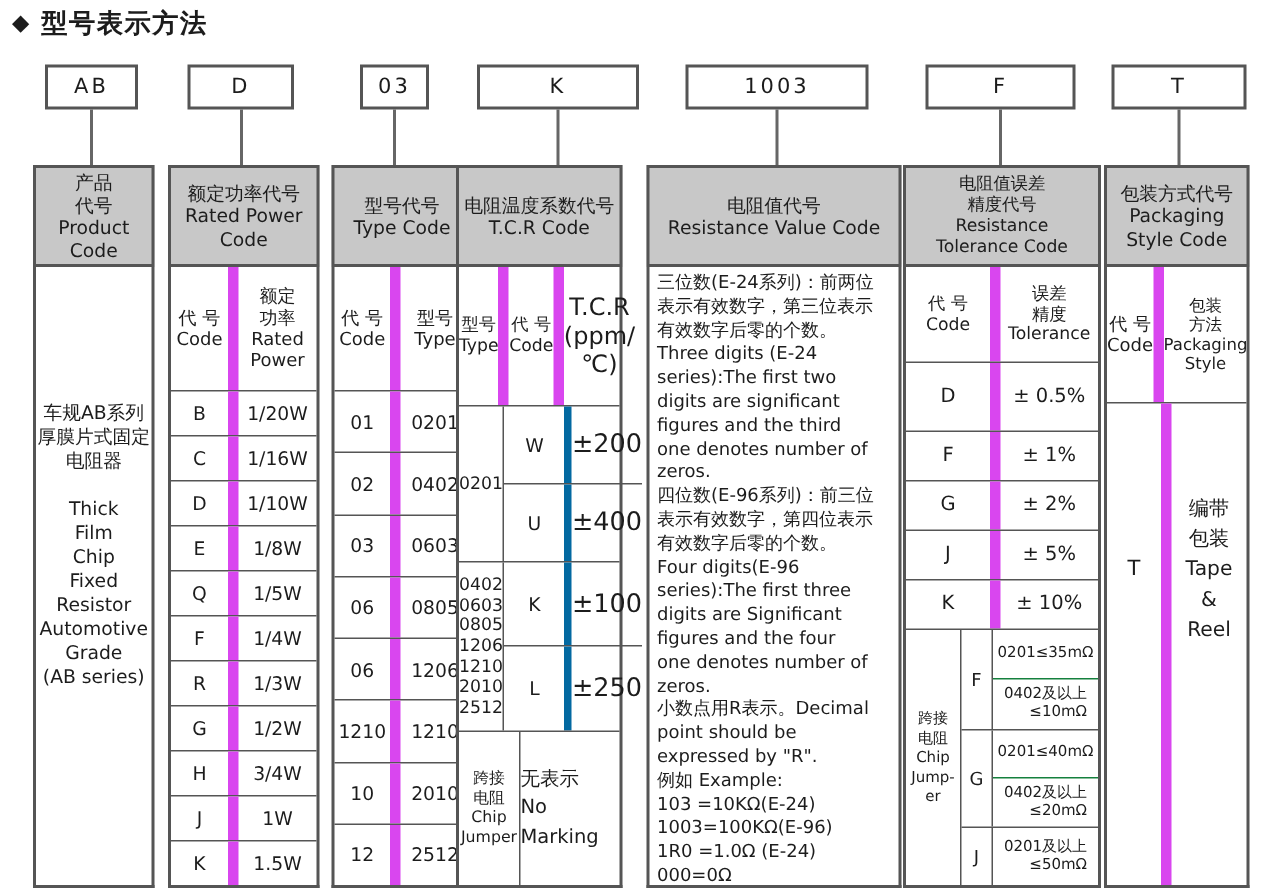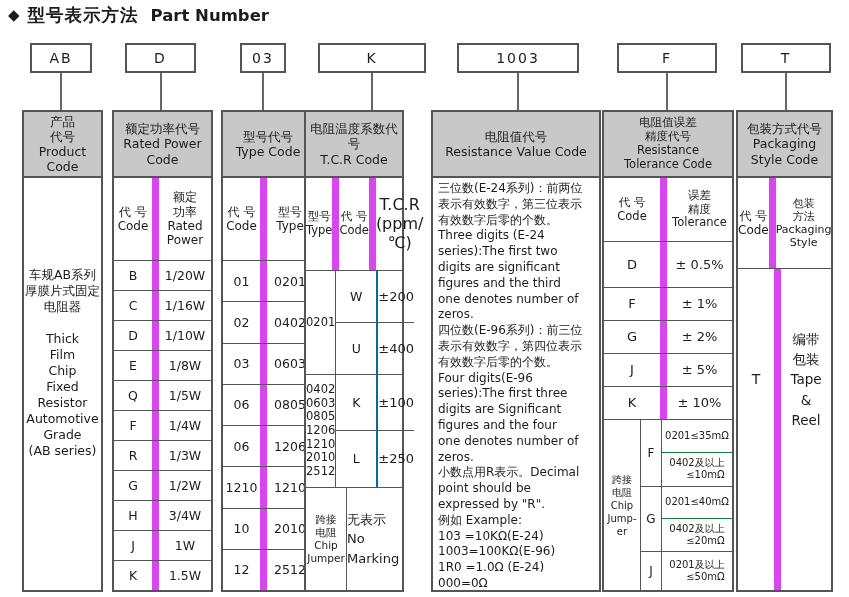--- a/index.html
+++ b/index.html
@@ -54,22 +54,22 @@
   .sub4{height:92px;font-size:11.5px;}
   .c4a{width:40px;} .c4b{width:40px;} .c4c{flex:1;font-size:16px;}
   .grp{display:flex;border-top:1px solid #555;box-sizing:border-box;}
   .grp .gtype{width:40px;box-sizing:border-box;display:flex;align-items:center;
     justify-content:center;text-align:center;font-size:11.5px;line-height:1.18;}
   .grp .gright{flex:1;border-left:1px solid #555;display:flex;flex-direction:column;}
   .grow{display:flex;flex:1;}
   .grow + .grow{border-top:1px solid #555;}
   .grow .gc{width:40px;box-sizing:border-box;display:flex;align-items:center;
     justify-content:center;font-size:12.5px;}
-  .grow .gv{flex:1;border-left:2px solid #0369a1;display:flex;align-items:center;
-    justify-content:center;font-size:13px;}
+  .grow .gv{flex:1;border-left:5px solid #0369a1;display:flex;align-items:center;
+    justify-content:center;font-size:17px;}
   .g1{height:105px;} .g2{height:113px;} .jmp4{height:104px;}
   .jmp4 .jlab{width:40px;font-size:10.5px;line-height:1.25;}
   .jmp4 .jval{flex:1;font-size:13px;line-height:1.5;}
   
   .valbody{padding:3px 5px;font-size:12px;line-height:15.8px;text-align:left;
     display:block;}
   
   .sub6{height:65px;font-size:11.5px;}
   .c6a{width:56px;} .c6b{flex:1;}
   .r6{font-size:13px;flex:none;}
@@ -96,21 +96,20 @@
   .hdr6{font-size:11.5px;line-height:1.2;}
 </style>
 </head>
 <body>
 
 <div class="stage">
 
   <div class="title">
     <span class="dia" data-bind="title.icon">◆</span>
     <span class="zh" data-bind="title.zh">型号表示方法</span>
-    <span class="en" data-bind="title.en">Part Number</span>
   </div>
 
   <div class="codebox" style="left:30px;width:62px;" data-bind="boxes.product">AB</div>
   <div class="codebox" style="left:125px;width:71px;" data-bind="boxes.power">D</div>
   <div class="codebox" style="left:240px;width:46px;" data-bind="boxes.type">03</div>
   <div class="codebox" style="left:318px;width:108px;" data-bind="boxes.tcr">K</div>
   <div class="codebox" style="left:457px;width:122px;" data-bind="boxes.value">1003</div>
   <div class="codebox" style="left:617px;width:100px;" data-bind="boxes.tolerance">F</div>
   <div class="codebox" style="left:741px;width:90px;" data-bind="boxes.packaging">T</div>
 
@@ -239,21 +238,21 @@
           <div class="td c3a" data-bind="type.rows.6.code">10</div>
           <div class="td c3b" data-bind="type.rows.6.value">2010</div>
         </div>
       <div class="tr r3">
           <div class="td c3a" data-bind="type.rows.7.code">12</div>
           <div class="td c3b" data-bind="type.rows.7.value">2512</div>
         </div>
     </div>
   </div>
 
-  <div class="col" style="left:304px;width:100px;">
+  <div class="col" style="left:304px;width:111px;">
     <div class="hdr" data-bind="tcr.header">电阻温度系数代号
 T.C.R Code</div>
     <div class="body">
       <div class="tr sub4">
         <div class="td c4a" data-bind="tcr.col1">型号
 Type</div>
         <div class="td c4b" data-bind="tcr.col2">代 号
 Code</div>
         <div class="td c4c" data-bind="tcr.col3">T.C.R
 (ppm/℃)</div>

